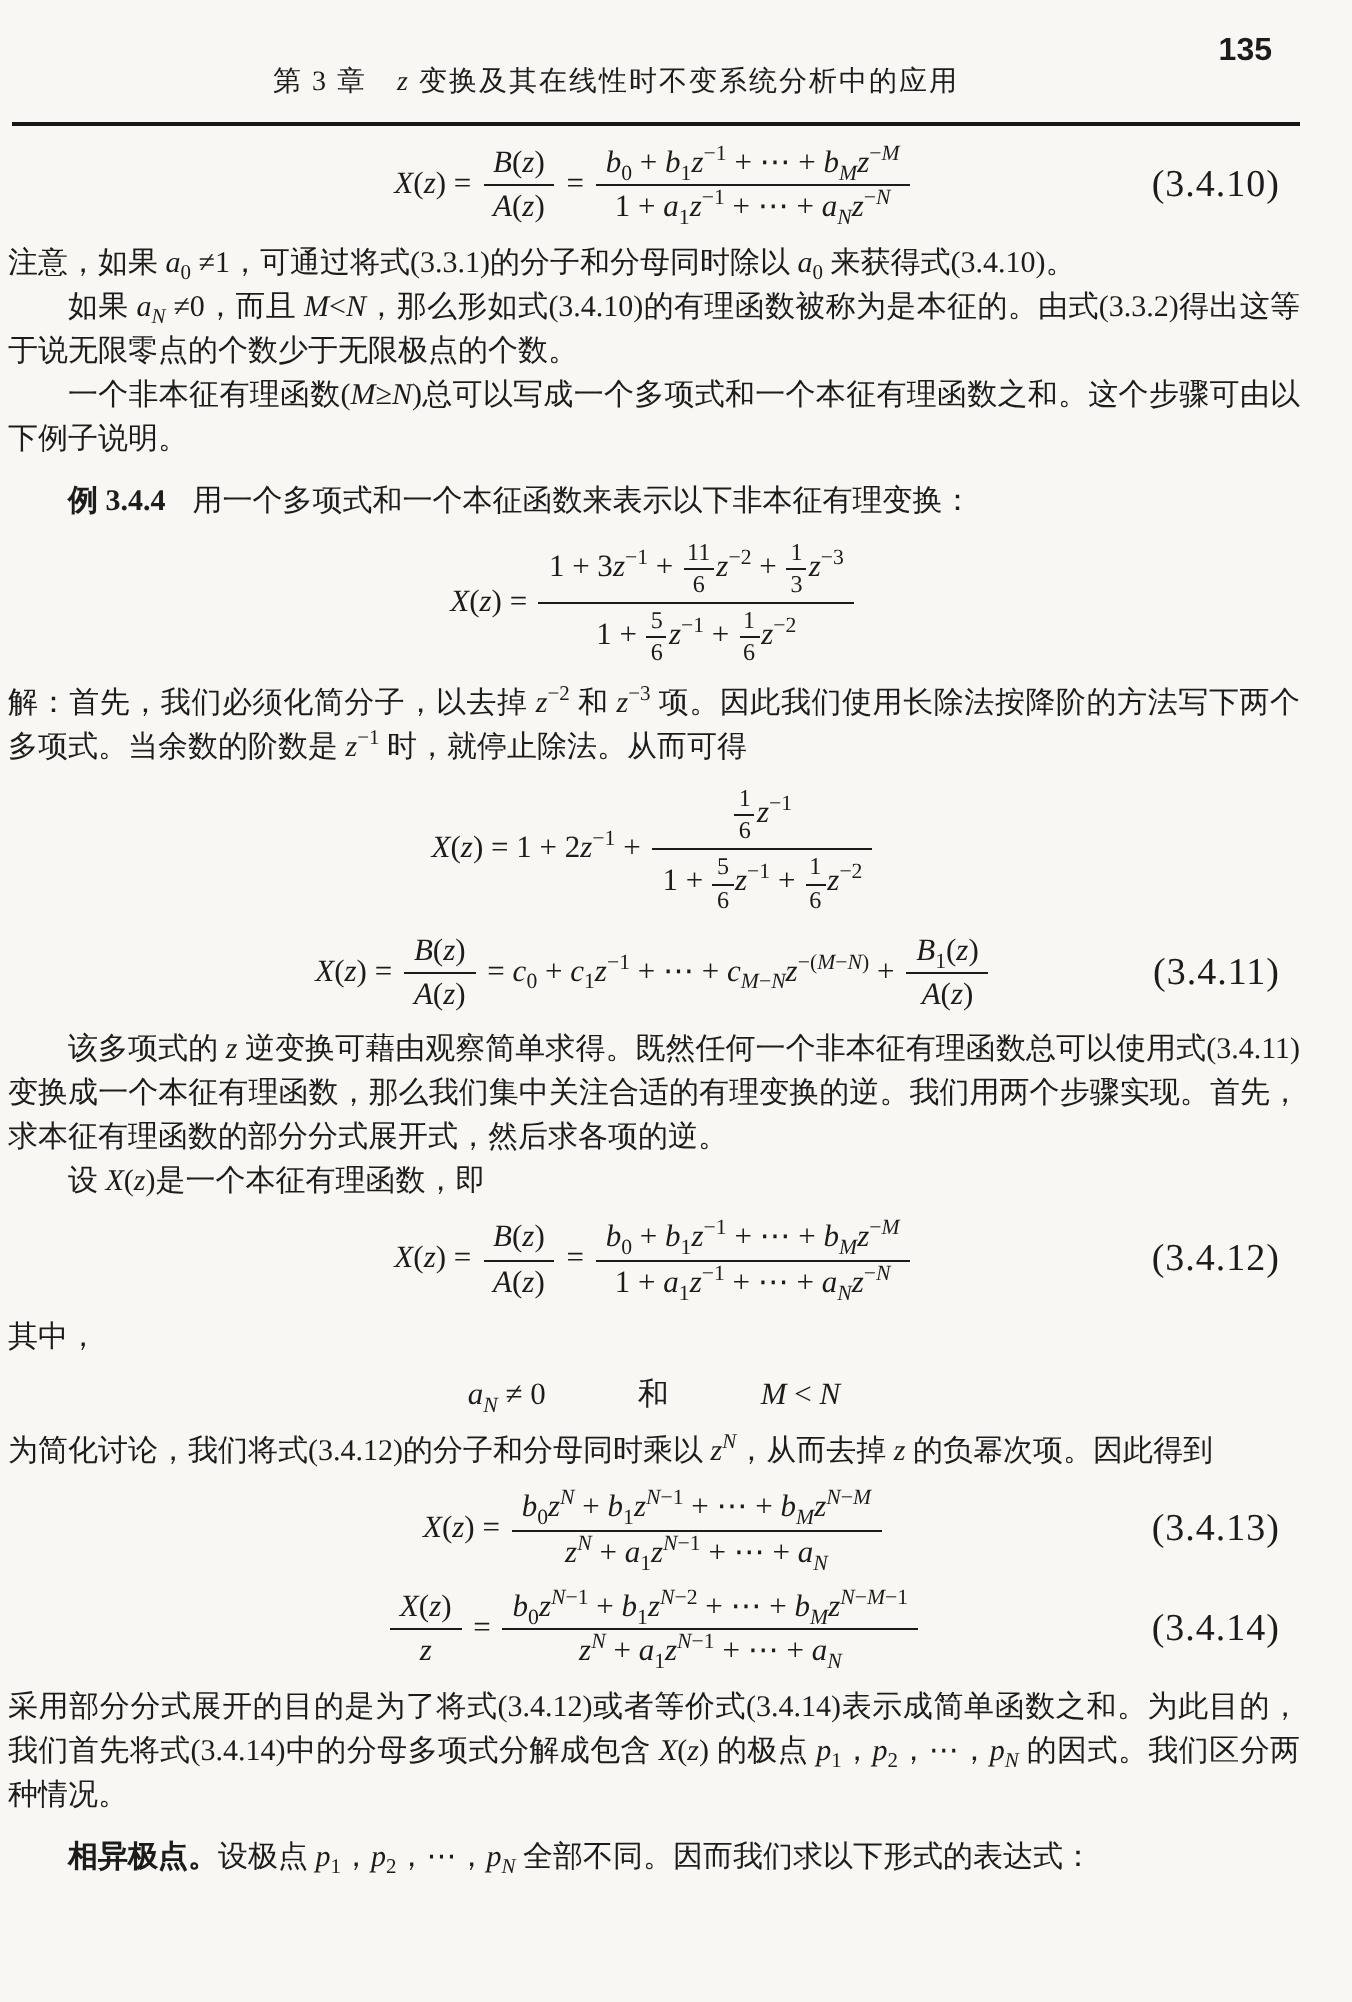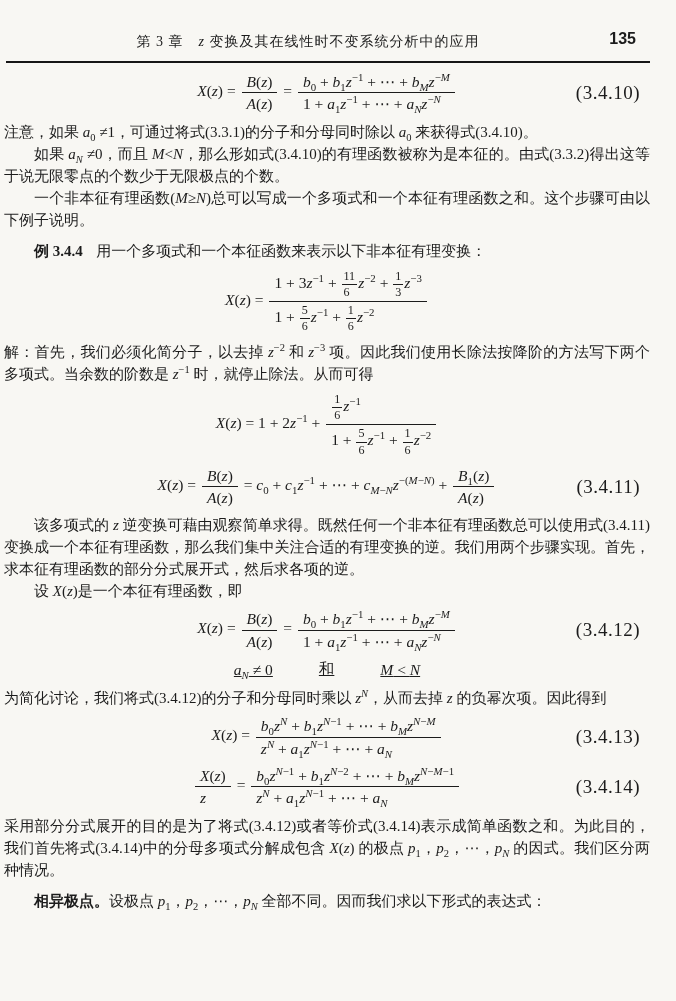--- a/index.html
+++ b/index.html
@@ -9,21 +9,21 @@
     font-family:"Liberation Serif","DejaVu Serif",serif;
   }
   .page{width:676px;height:725px;position:relative;}
   
   .header{position:relative;padding:32px 40px 0 40px;}
   .chapter{
     text-align:center;font-size:14px;letter-spacing:1px;
     line-height:20px;padding-right:60px;
   }
   .page-no{
-    position:absolute;right:40px;top:30px;
+    position:absolute;right:40px;top:17px;
     font-family:"Liberation Sans","DejaVu Sans",sans-serif;
     font-weight:700;font-size:16px;
   }
   .rule{border-top:2.5px solid #161616;margin:9px 26px 0 6px;}
   
   .content{padding:2px 26px 0 4px;}
   p{margin:0;font-size:15px;line-height:22px;text-align:justify;}
   .indent{text-indent:2em;}
   .gap-top{margin-top:9px;}
   b{font-weight:700;}
@@ -33,33 +33,33 @@
   .eq-row{
     display:flex;justify-content:center;align-items:center;
     position:relative;margin:6px 0;min-height:34px;
   }
   .math{font-size:15.5px;line-height:1.25;}
   .eq-no{
     position:absolute;right:10px;top:50%;transform:translateY(-50%);
     font-size:19px;letter-spacing:0.5px;
   }
   .frac{
-    display:inline-block;vertical-align:middle;
+    display:inline-block;vertical-align:middle;text-align:center;
     margin:0 2px;line-height:1.25;
   }
   .frac .num,.frac .den{display:block;padding:1px 5px;}
   .frac .den{border-top:1.3px solid #1c1c1c;}
   .frac .frac{font-size:0.78em;margin:0 1px;}
   .frac .frac .num,.frac .frac .den{padding:0 2px;}
   sup{font-size:70%;vertical-align:0.55em;line-height:0;}
   sub{font-size:70%;vertical-align:-0.35em;line-height:0;}
   
   .cond-row{
     display:flex;justify-content:center;align-items:center;gap:46px;
-    margin:7px 0;font-size:15.5px;text-decoration:underline;
+    margin:7px 0;font-size:15.5px;
   }
 </style>
 </head>
 <body>
 
 <div class="page">
 
   <div class="header">
     <div class="chapter">第 3 章　<i>z</i> 变换及其在线性时不变系统分析中的应用</div>
     <div class="page-no">135</div>
@@ -101,20 +101,21 @@
 
     <p class="indent">该多项式的 <i>z</i> 逆变换可藉由观察简单求得。既然任何一个非本征有理函数总可以使用式(3.4.11)变换成一个本征有理函数，那么我们集中关注合适的有理变换的逆。我们用两个步骤实现。首先，求本征有理函数的部分分式展开式，然后求各项的逆。</p>
 
     <p class="indent">设 <i>X</i>(<i>z</i>)是一个本征有理函数，即</p>
 
     <div class="eq-row">
       <span class="math"><i>X</i>(<i>z</i>) = <span class="frac"><span class="num"><i>B</i>(<i>z</i>)</span><span class="den"><i>A</i>(<i>z</i>)</span></span> = <span class="frac"><span class="num"><i>b</i><sub>0</sub> + <i>b</i><sub>1</sub><i>z</i><sup>−1</sup> + ⋯ + <i>b</i><sub><i>M</i></sub><i>z</i><sup>−<i>M</i></sup></span><span class="den">1 + <i>a</i><sub>1</sub><i>z</i><sup>−1</sup> + ⋯ + <i>a</i><sub><i>N</i></sub><i>z</i><sup>−<i>N</i></sup></span></span></span>
       <span class="eq-no">(3.4.12)</span>
     </div>
 
+    <p>其中，</p>
 
     <div class="cond-row">
       <span class="math"><i>a</i><sub><i>N</i></sub> ≠ 0</span>
       <span>和</span>
       <span class="math"><i>M</i> &lt; <i>N</i></span>
     </div>
 
     <p>为简化讨论，我们将式(3.4.12)的分子和分母同时乘以 <i>z</i><sup><i>N</i></sup>，从而去掉 <i>z</i> 的负幂次项。因此得到</p>
 
     <div class="eq-row">

